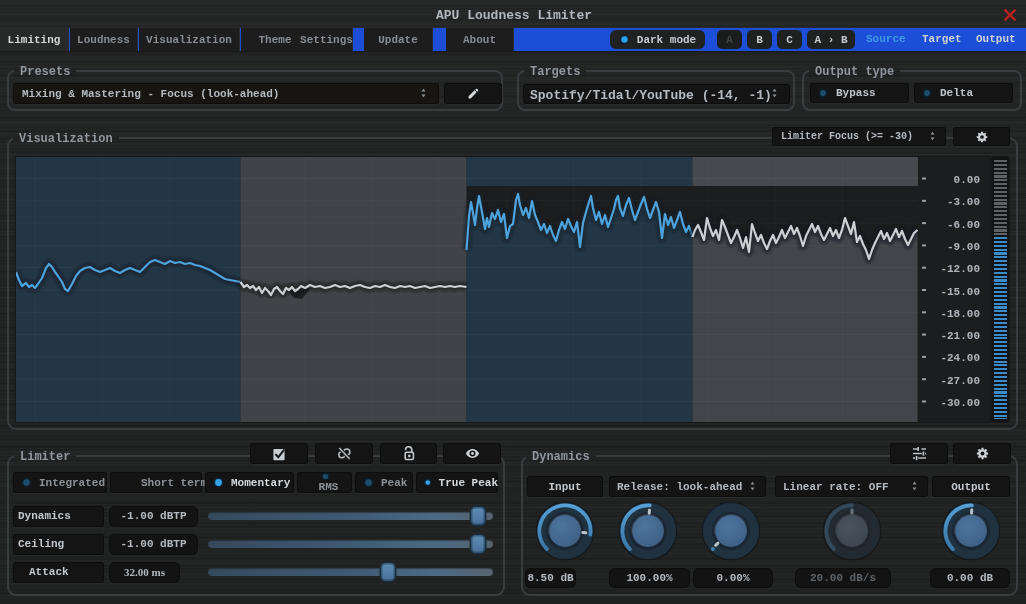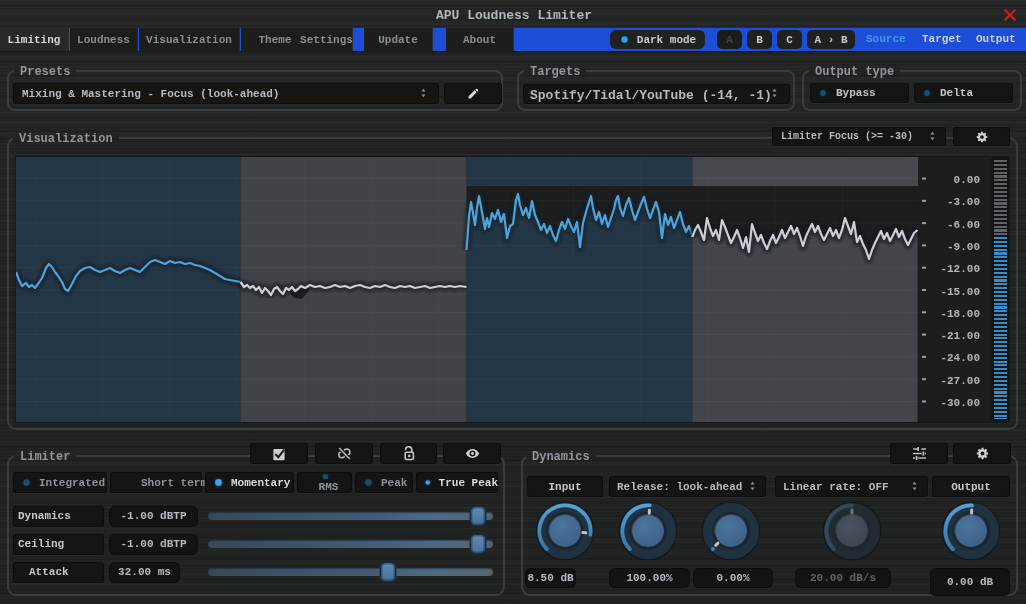--- a/index.html
+++ b/index.html
@@ -301,21 +301,21 @@
   </div>
 <div class="btn" style="left:13px;top:505.5px;width:91px;height:21px;">
     <span class="btxt" style="color:#c3c8cd;position:absolute;left:5px;top:4px;">Dynamics</span>
   </div>
 <div class="vbox" style="left:109px;top:533.5px;width:89px;height:21px;">-1.00 dBTP</div>
 <div class="abs" style="left:208px;top:540.0px;width:285px;height:8px;border-radius:4px;background:linear-gradient(90deg,#36495c,#415c75 55%,#4d6a84 80%,#57636e);box-shadow:inset 0 1px 1px rgba(0,0,0,0.35);"></div>
 <div class="abs" style="left:470.9px;top:535.0px;width:14px;height:18px;border-radius:4.5px;background:linear-gradient(180deg,#5e8cb5,#477099);box-shadow:0 0 0 1.5px #1b2c3b, inset 0 0 0 1.5px rgba(15,40,60,0.45);"></div>
 <div class="btn" style="left:13px;top:561.5px;width:91px;height:21px;">
     <span class="btxt" style="color:#c3c8cd;position:absolute;left:16px;top:4px;">Attack</span>
   </div>
-<div class="vbox" style="left:109px;top:561.5px;width:71px;height:21px;">32.00 ms</div>
+<div class="vbox" style="left:109px;top:561.5px;width:71px;height:21px;font-family:Liberation Serif, serif;">32.00 ms</div>
 <div class="abs" style="left:208px;top:568.0px;width:285px;height:8px;border-radius:4px;background:linear-gradient(90deg,#36495c,#415c75 55%,#4d6a84 80%,#57636e);box-shadow:inset 0 1px 1px rgba(0,0,0,0.35);"></div>
 <div class="abs" style="left:381.4px;top:563.0px;width:14px;height:18px;border-radius:4.5px;background:linear-gradient(180deg,#5e8cb5,#477099);box-shadow:0 0 0 1.5px #1b2c3b, inset 0 0 0 1.5px rgba(15,40,60,0.45);"></div>
 
 <div class="fieldset" style="left:521px;top:455px;width:497px;height:141px;"></div>
 <div class="flegend" style="left:526px;top:451px;background:#202020;">Dynamics</div>
 <div class="btn cen" style="left:890px;top:443px;width:58px;height:21px;">
     <svg width="15" height="15" viewBox="0 0 15 15">
       <g stroke="#c3c8cc" stroke-width="1.4">
         <line x1="1" y1="3" x2="6.2" y2="3"></line>
         <line x1="9.4" y1="3" x2="14" y2="3"></line>
@@ -447,13 +447,13 @@
 <path d="M12.90 49.10 A25.6 25.6 0 0 1 31.89 5.42" stroke="url(#ak3)" stroke-width="3.8" fill="none" stroke-linecap="round"></path>
 <circle cx="31" cy="31" r="19.0" fill="#1b2633"></circle>
 <circle cx="31" cy="31" r="15.9" fill="url(#gk5)"></circle>
 <path d="M14.46 33.92 A16.8 16.8 0 0 1 45.55 22.60" stroke="rgba(255,255,255,0.10)" stroke-width="1" fill="none"></path>
 <rect x="28.67" y="10.11" width="6" height="3" rx="1.4" fill="#bcc3c8" transform="rotate(92 31.67 11.61)"></rect>
 </svg>
 <div class="vbox" style="left:525px;top:568px;width:51px;height:20px;">8.50 dB</div>
 <div class="vbox" style="left:609px;top:568px;width:81px;height:20px;">100.00%</div>
 <div class="vbox" style="left:693px;top:568px;width:80px;height:20px;">0.00%</div>
 <div class="vbox" style="left:795px;top:568px;width:96px;height:20px;color:#5d6368;">20.00 dB/s</div>
-<div class="vbox" style="left:930px;top:568px;width:80px;height:28px;">0.00 dB</div>
+<div class="vbox" style="left:930px;top:568px;width:80px;height:20px;">0.00 dB</div>
 
 </body></html>

